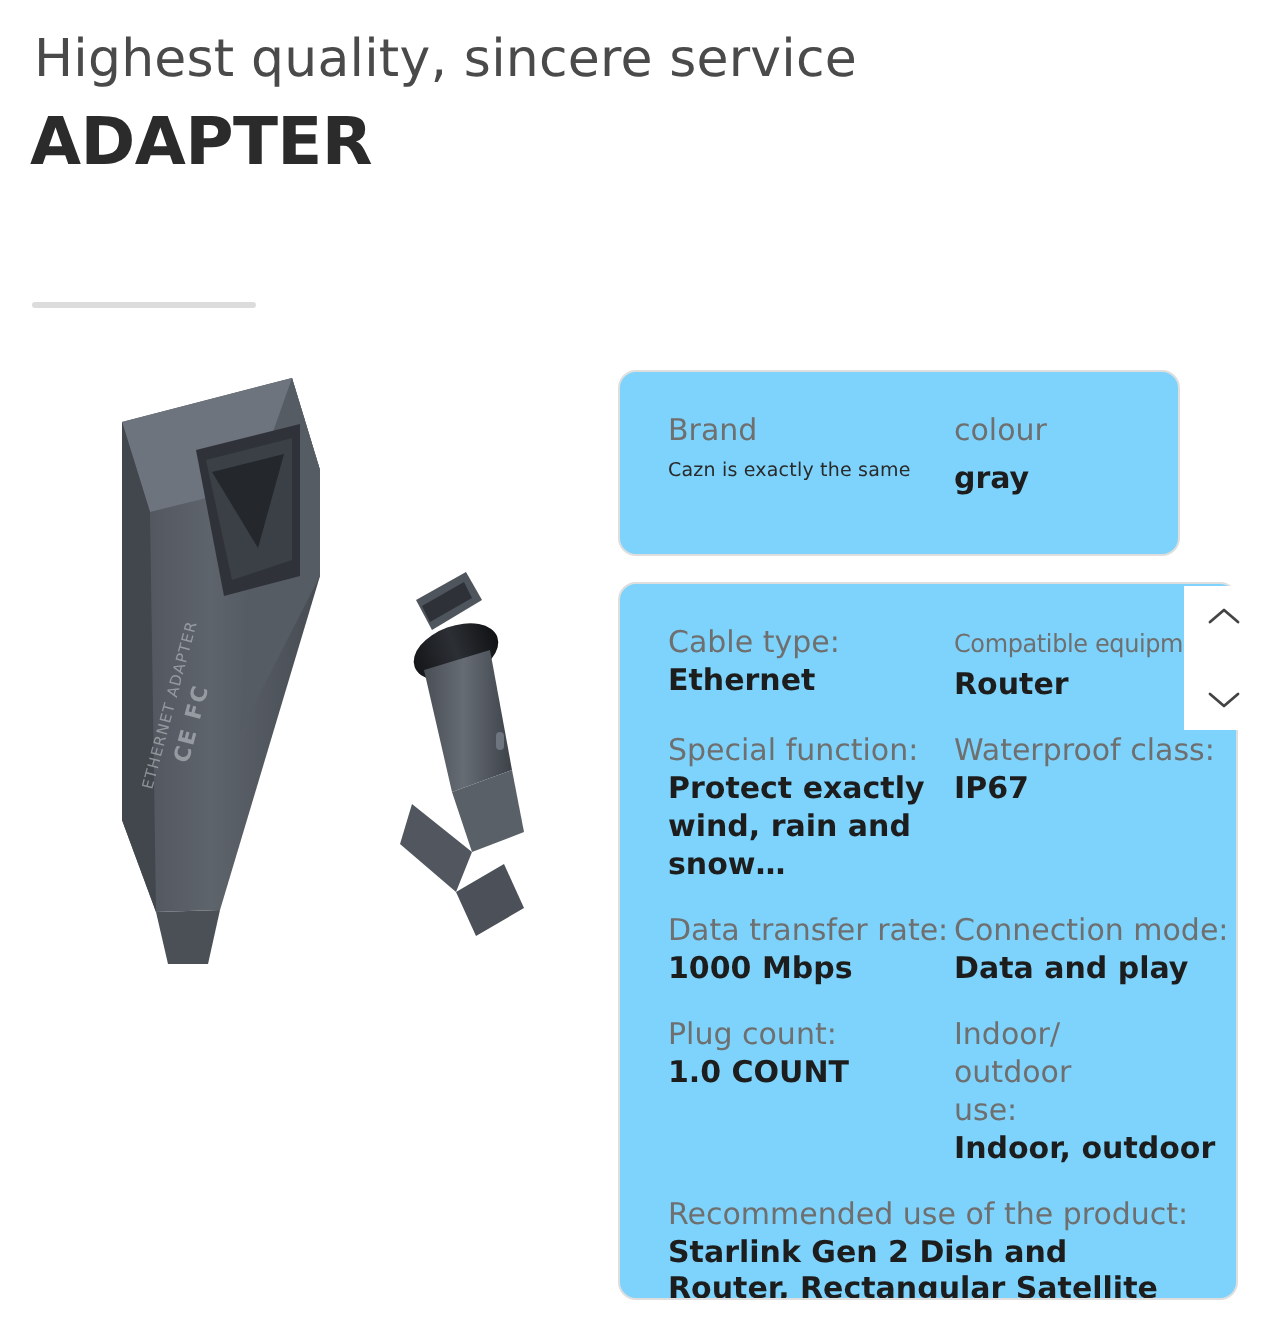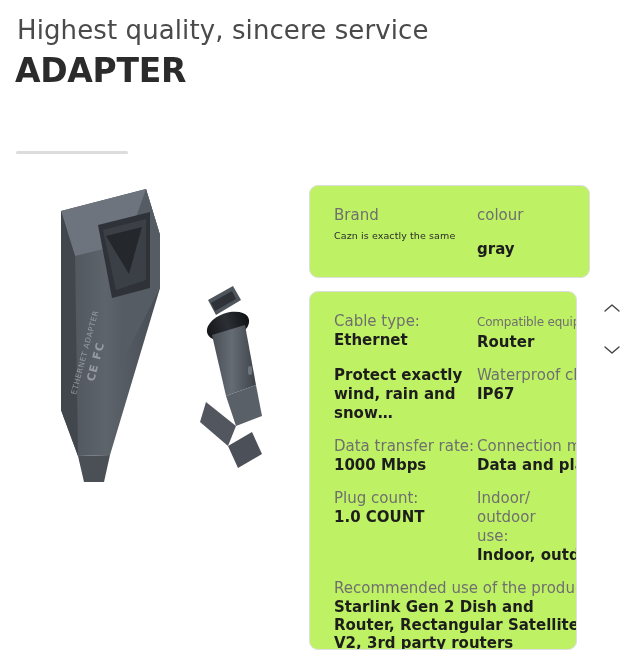--- a/index.html
+++ b/index.html
@@ -36,28 +36,28 @@
     width: 112px; height: 3px; background: #dcdcdc; border-radius: 2px;
   }
 
   
   .product { position: absolute; left: 0px; top: 170px; width: 300px; height: 494px; }
   .prod-svg { display:block; }
 
   
   .card {
     position: absolute;
-    background: #bef264;
+    background: #7dd3fc;
     border: 1px solid #dedede;
     border-radius: 9px;
     box-sizing: border-box;
     overflow: hidden;
   }
   .card-top { left: 309px; top: 185px; width: 281px; height: 93px; }
-  .card-main { left: 309px; top: 291px; width: 268px; height: 359px; }
+  .card-main { left: 309px; top: 291px; width: 310px; height: 359px; }
 
   .grid {
     position: absolute; left: 0; top: 0; right: 0; bottom: 0;
     padding: 20px 0 0 24px;
     box-sizing: border-box;
   }
   .row { display: flex; }
   .col-l { width: 143px; flex: 0 0 143px; }
   .col-r { width: 130px; flex: 0 0 130px; }
 
@@ -194,21 +194,21 @@
 
 <div class="card card-top">
   <div class="grid">
     <div class="row">
       <div class="col-l">
         <div class="lbl">Brand</div>
         <div class="tiny">Cazn is exactly the same</div>
       </div>
       <div class="col-r">
         <div class="lbl">colour</div>
-        <div class="val" style="margin-top:15px;">gray</div>
+        <div class="val" style="margin-top:5px;">gray</div>
       </div>
     </div>
   </div>
 </div>
 
 <div class="card card-main">
   <div class="grid">
 
     <div class="row sec">
       <div class="col-l">
@@ -216,20 +216,21 @@
         <div class="val">Ethernet</div>
       </div>
       <div class="col-r">
         <div class="lbl cond">Compatible equipment:</div>
         <div class="val" style="margin-top:2px;">Router</div>
       </div>
     </div>
 
     <div class="row sec">
       <div class="col-l">
+        <div class="lbl">Special function:</div>
         <div class="val wrap">Protect exactly wind, rain and snow…</div>
       </div>
       <div class="col-r">
         <div class="lbl">Waterproof class:</div>
         <div class="val">IP67</div>
       </div>
     </div>
 
     <div class="row sec">
       <div class="col-l">

